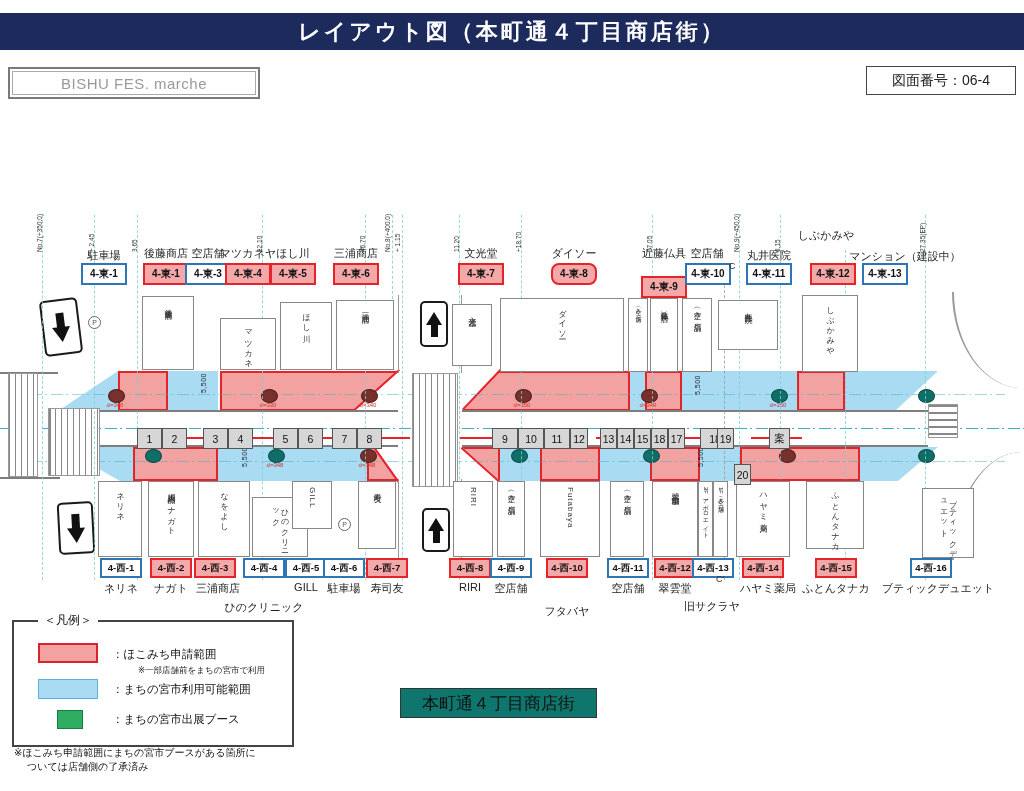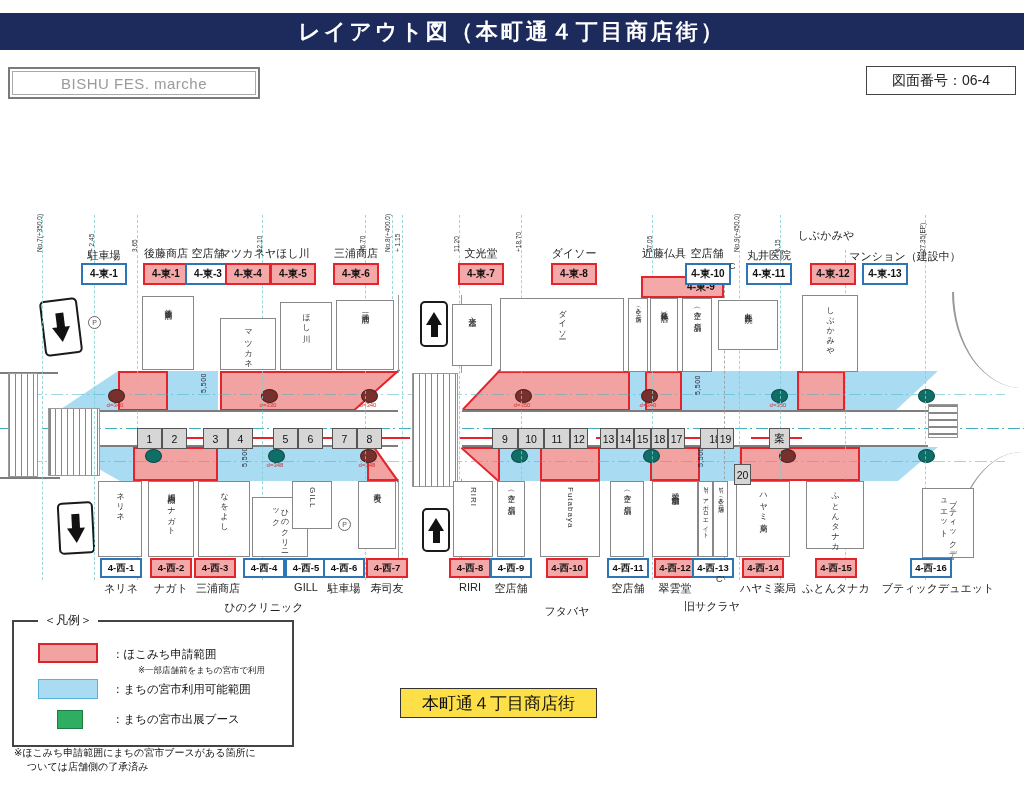--- a/index.html
+++ b/index.html
@@ -6,21 +6,21 @@
   body{width:1024px;height:791px;position:relative;background:#fff;overflow:hidden;
        font-family:"Liberation Sans","DejaVu Sans",sans-serif;color:#111;}
   #diagram{position:absolute;inset:0;}
   .hdr{position:absolute;left:0;top:13px;width:1024px;height:37px;background:#1c2a5c;color:#fff;
        display:flex;align-items:center;justify-content:center;font-size:22px;font-weight:bold;letter-spacing:3px;}
   .event-box{position:absolute;left:8px;top:67px;width:248px;height:28px;border:2px solid #7a7a7a;background:#fff;}
   .event-inner{position:absolute;inset:2px;border:1px solid #aaa;display:flex;align-items:center;justify-content:center;
        color:#9a9a9a;font-size:15px;letter-spacing:.5px;}
   .dwg-box{position:absolute;left:866px;top:66px;width:148px;height:27px;border:1.5px solid #444;background:#fff;
        display:flex;align-items:center;justify-content:center;font-size:14px;color:#222;}
-  .street-box{position:absolute;left:400px;top:688px;width:195px;height:28px;border:1.5px solid #333;background:#fde047;
+  .street-box{position:absolute;left:400px;top:688px;width:195px;height:28px;border:1.5px solid #333;background:#0f766e;
        display:flex;align-items:center;justify-content:center;font-size:17px;z-index:20;}
   
   .leg-box{position:absolute;left:12px;top:620px;width:278px;height:123px;border:2px solid #444;background:#fff;z-index:19;}
   .leg-title{position:absolute;left:38px;top:612px;background:#fff;padding:0 6px;font-size:12px;z-index:21;}
   .sw{position:absolute;z-index:21;box-sizing:border-box;}
   .sw-red{left:38px;top:643px;width:60px;height:20px;background:#f3a2a2;border:2px solid #d8242b;}
   .sw-blue{left:38px;top:679px;width:60px;height:20px;background:#a9dcf2;border:1px solid #59b2d8;}
   .sw-green{left:57px;top:710px;width:26px;height:19px;background:#2fae62;border:1px solid #1b7c43;}
   .leg-label{position:absolute;font-size:11.5px;color:#111;z-index:21;white-space:nowrap;}
   .leg-sub{position:absolute;font-size:8.5px;color:#222;z-index:21;white-space:nowrap;}
@@ -320,22 +320,22 @@
     <div class="stall" style="left: 717px; top: 428px; width: 17px;">19</div>
     <div class="stall" style="left: 734px; top: 428px; width: 17px; margin-top: 36px;">20</div>
     <div class="stall" style="left: 769px; top: 428px; width: 21px;">案</div>
     <div class="badge blue" style="left: 81px; top: 263px; width: 42px;">4-東-1</div>
     <div class="badge red" style="left: 143px; top: 263px; width: 42px;">4-東-1</div>
     <div class="badge blue" style="left: 185px; top: 263px; width: 42px;">4-東-3</div>
     <div class="badge red" style="left: 225px; top: 263px; width: 42px;">4-東-4</div>
     <div class="badge red" style="left: 270px; top: 263px; width: 42px;">4-東-5</div>
     <div class="badge red" style="left: 333px; top: 263px; width: 42px;">4-東-6</div>
     <div class="badge red" style="left: 458px; top: 263px; width: 42px;">4-東-7</div>
-    <div class="badge red" style="left: 551px; top: 263px; width: 42px;">4-東-8</div>
-    <div class="badge red" style="left: 641px; top: 276px; width: 42px; padding-left: 37px;">4-東-9</div>
+    <div class="badge red" style="left: 551px; top: 263px; width: 42px; border-radius: 8px;">4-東-8</div>
+    <div class="badge red" style="left: 641px; top: 276px; width: 42px;">4-東-9</div>
     <div class="badge blue" style="left: 685px; top: 263px; width: 42px;">4-東-10</div>
     <div class="badge blue" style="left: 746px; top: 263px; width: 42px;">4-東-11</div>
     <div class="badge red" style="left: 810px; top: 263px; width: 42px;">4-東-12</div>
     <div class="badge blue" style="left: 862px; top: 263px; width: 42px;">4-東-13</div>
     <div class="sname" style="left: 104px; top: 248px; transform: translateX(-50%);">駐車場</div>
     <div class="sname" style="left: 166px; top: 246px; transform: translateX(-50%);">後藤商店</div>
     <div class="sname" style="left: 208px; top: 246px; transform: translateX(-50%);">空店舗</div>
     <div class="sname" style="left: 248px; top: 246px; transform: translateX(-50%);">マツカネヤ</div>
     <div class="sname" style="left: 293px; top: 246px; transform: translateX(-50%);">ほし川</div>
     <div class="sname" style="left: 356px; top: 246px; transform: translateX(-50%);">三浦商店</div>

